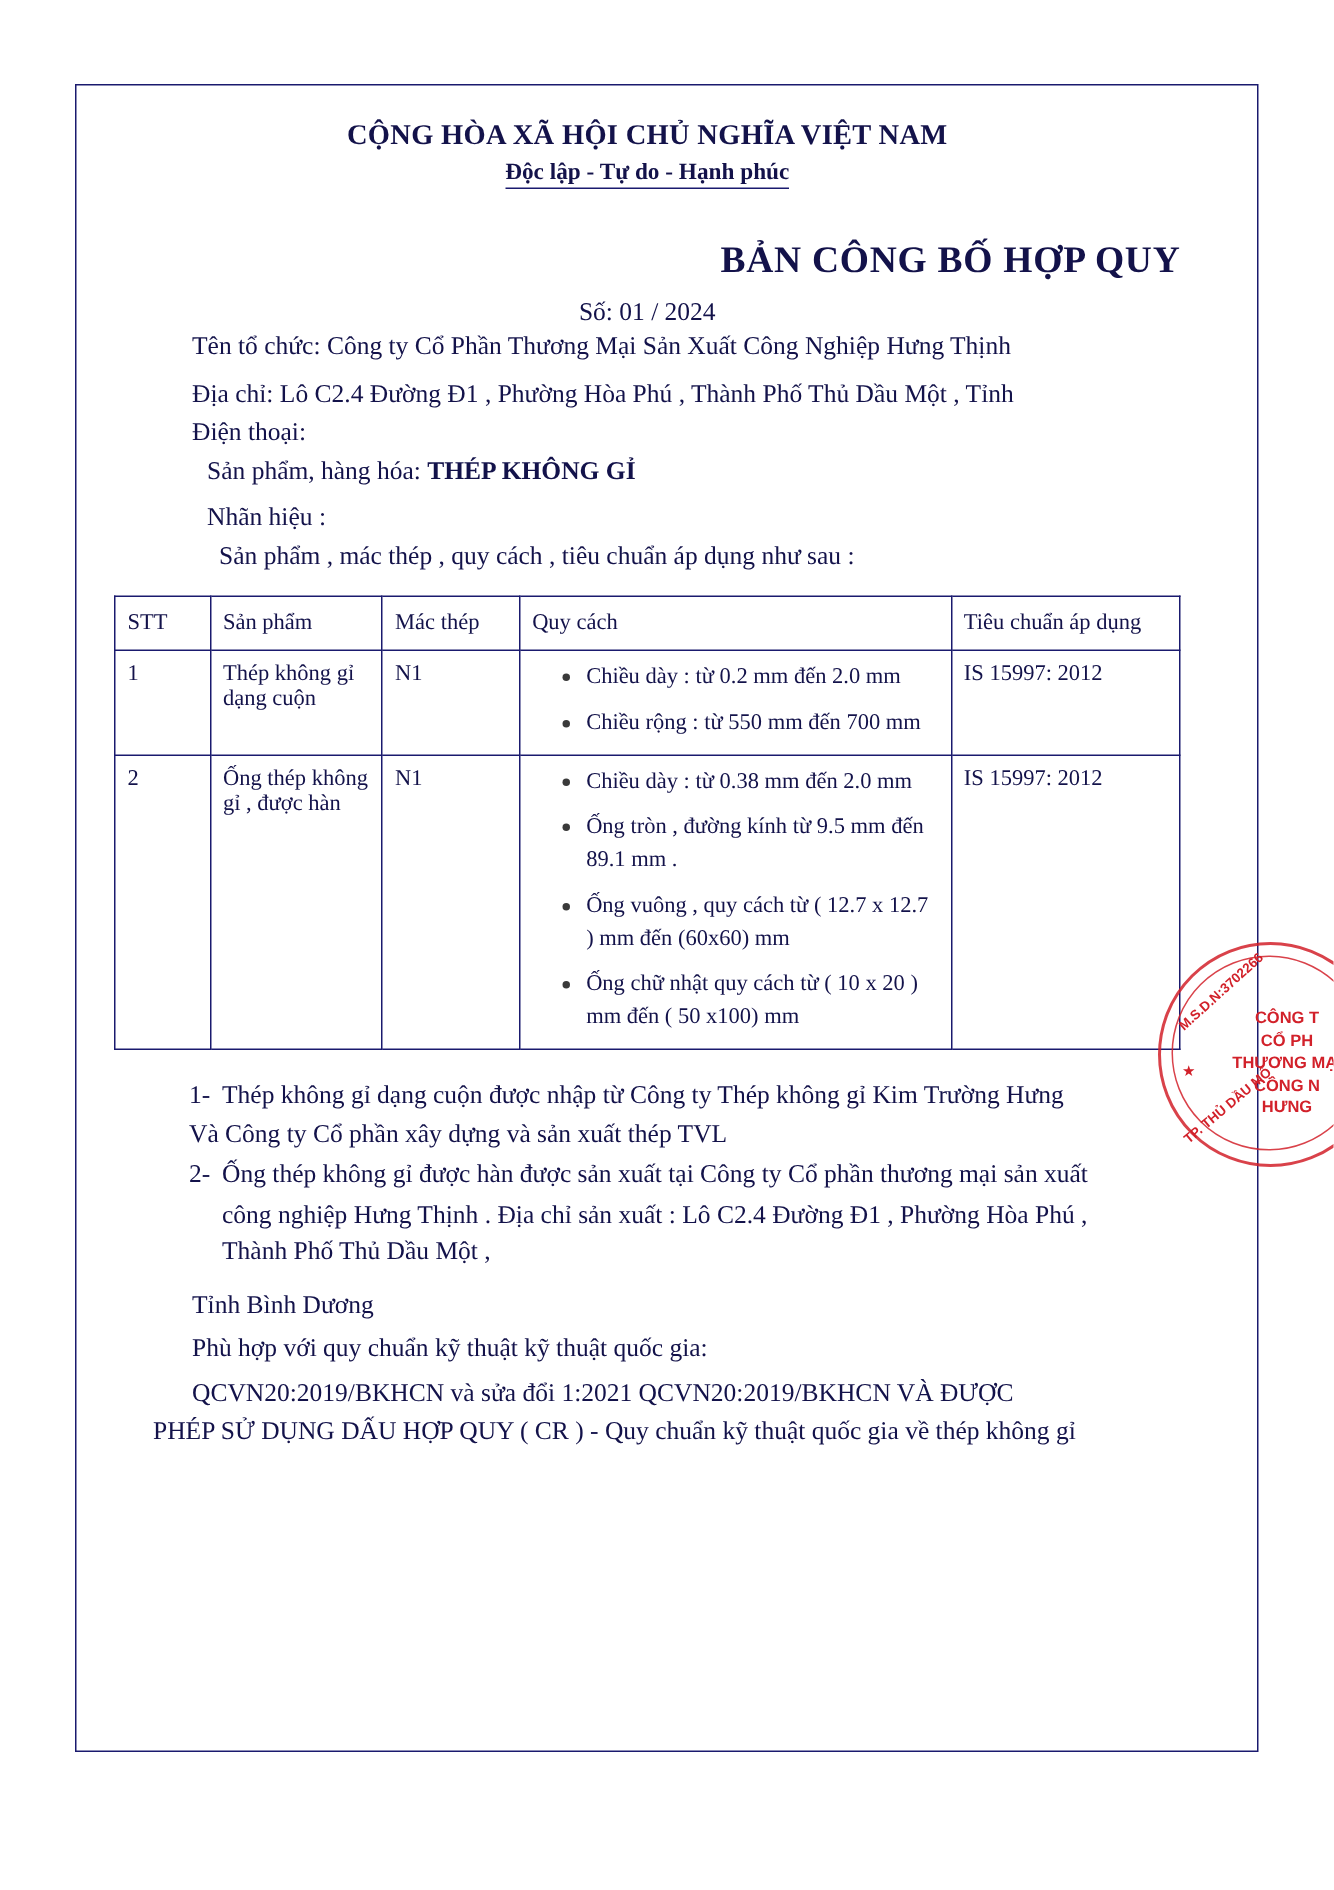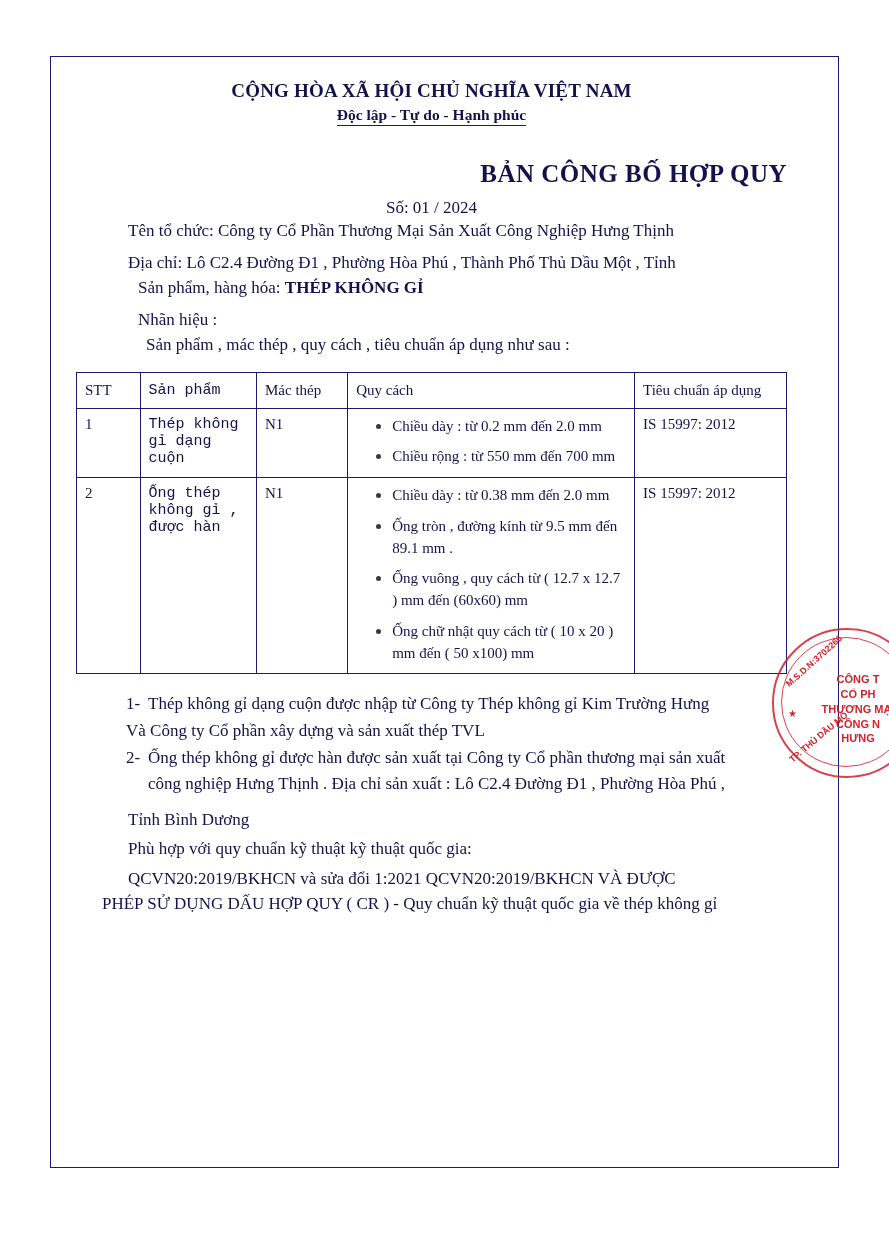--- a/index.html
+++ b/index.html
@@ -81,21 +81,21 @@
     vertical-align: top;
     text-align: left;
     font-weight: normal;
   }
   table.spec th {
     font-size: 15px;
     padding-top: 9px;
     padding-bottom: 9px;
   }
   .col-stt { width: 54px; text-align: center; }
-  .col-prod { width: 120px; font-family: Liberation Mono, monospace; }
+  .col-prod { width: 120px; }
   .col-mac { width: 92px; text-align: center; }
   .col-quy { width: 340px; }
   .col-tieu { width: 170px; }
   td.center-cell { text-align: center; }
   .justify-cell { text-align: justify; }
   ul.quy {
     margin: 0;
     padding-left: 20px;
     list-style: none;
   }
@@ -215,20 +215,21 @@
     <div class="national-title">CỘNG HÒA XÃ HỘI CHỦ NGHĨA VIỆT NAM</div>
     <div>
       <span class="motto">Độc lập - Tự do - Hạnh phúc</span>
     </div>
     <div class="main-title">BẢN CÔNG BỐ HỢP QUY</div>
     <div class="doc-number">Số: 01 / 2024</div>
   </div>
 
   <div class="para indent-1">Tên tổ chức: Công ty Cổ Phần Thương Mại Sản Xuất Công Nghiệp Hưng Thịnh</div>
   <div class="para indent-1" style="margin-top:6px">Địa chỉ: Lô C2.4 Đường Đ1 , Phường Hòa Phú , Thành Phố Thủ Dầu Một , Tỉnh</div>
+  <div class="para indent-1">Điện thoại:</div>
 
   <div class="para indent-2">
     <span>Sản phẩm, hàng hóa: </span><span class="bold">THÉP KHÔNG GỈ</span>
   </div>
   <div class="para indent-2" style="margin-top:6px">Nhãn hiệu :</div>
   <div class="para indent-3">Sản phẩm , mác thép , quy cách , tiêu chuẩn áp dụng như sau :</div>
 
   <table class="spec">
     <thead>
       <tr>
@@ -274,20 +275,21 @@
       <span class="note-num">1-</span>
       <span class="note-text">Thép không gỉ dạng cuộn được nhập từ Công ty Thép không gỉ Kim Trường Hưng</span>
     </div>
     <div class="note-cont">Và Công ty Cổ phần xây dựng và sản xuất thép TVL</div>
 
     <div class="note-item" style="margin-top:2px">
       <span class="note-num">2-</span>
       <span class="note-text">Ống thép không gỉ được hàn được sản xuất tại Công ty Cổ phần thương mại sản xuất</span>
     </div>
     <div class="note-cont-deep">công nghiệp Hưng Thịnh . Địa chỉ sản xuất : Lô C2.4 Đường Đ1 , Phường Hòa Phú ,</div>
+    <div class="note-cont-deep">Thành Phố Thủ Dầu Một ,</div>
   </div>
 
   <div class="footer-para indent-1">Tỉnh Bình Dương</div>
   <div class="footer-para indent-1" style="margin-top:4px">Phù hợp với quy chuẩn kỹ thuật kỹ thuật quốc gia:</div>
   <div class="footer-para footer-just" style="margin-top:4px">QCVN20:2019/BKHCN và sửa đổi 1:2021  QCVN20:2019/BKHCN VÀ ĐƯỢC</div>
   <div class="footer-para footer-last" style="margin-top:0">PHÉP SỬ DỤNG DẤU HỢP QUY ( CR ) -  Quy chuẩn kỹ thuật quốc gia về thép không gỉ</div>
 
 </div>
 
 <div class="stamp">

